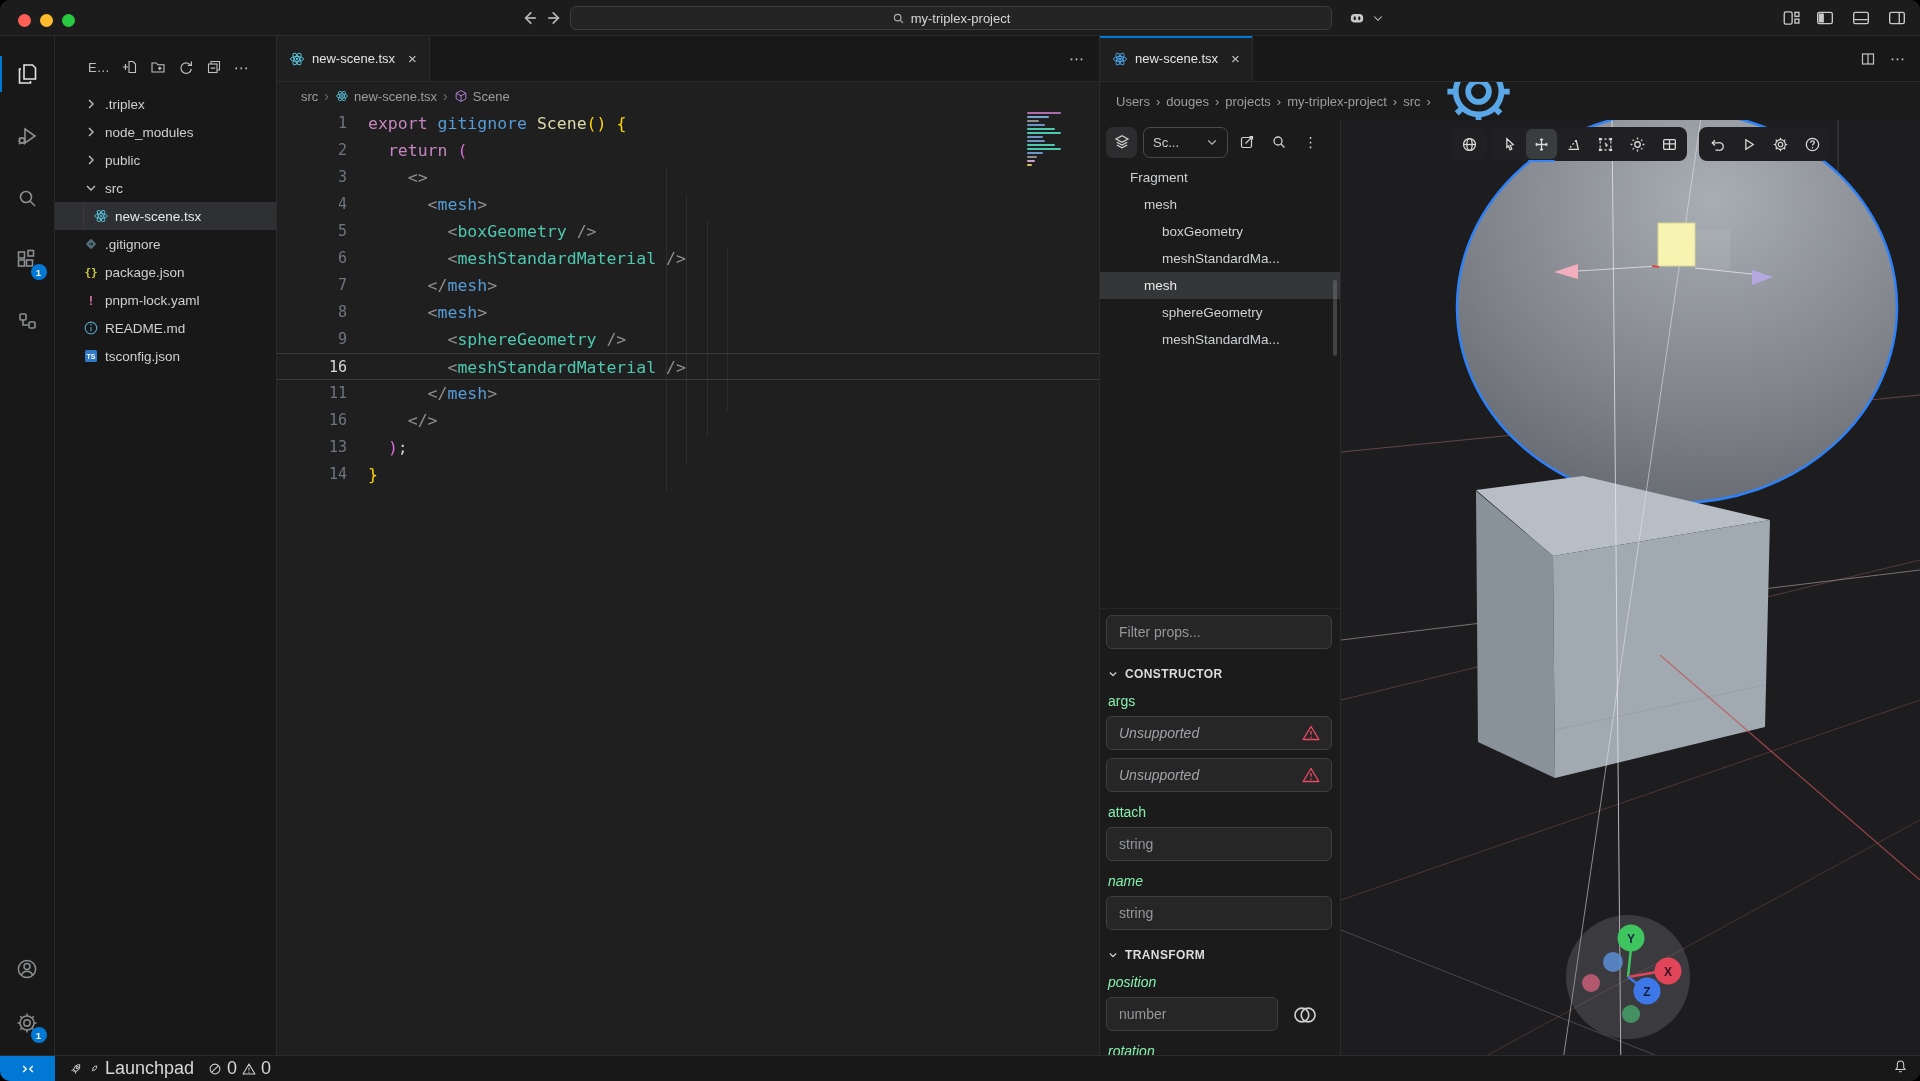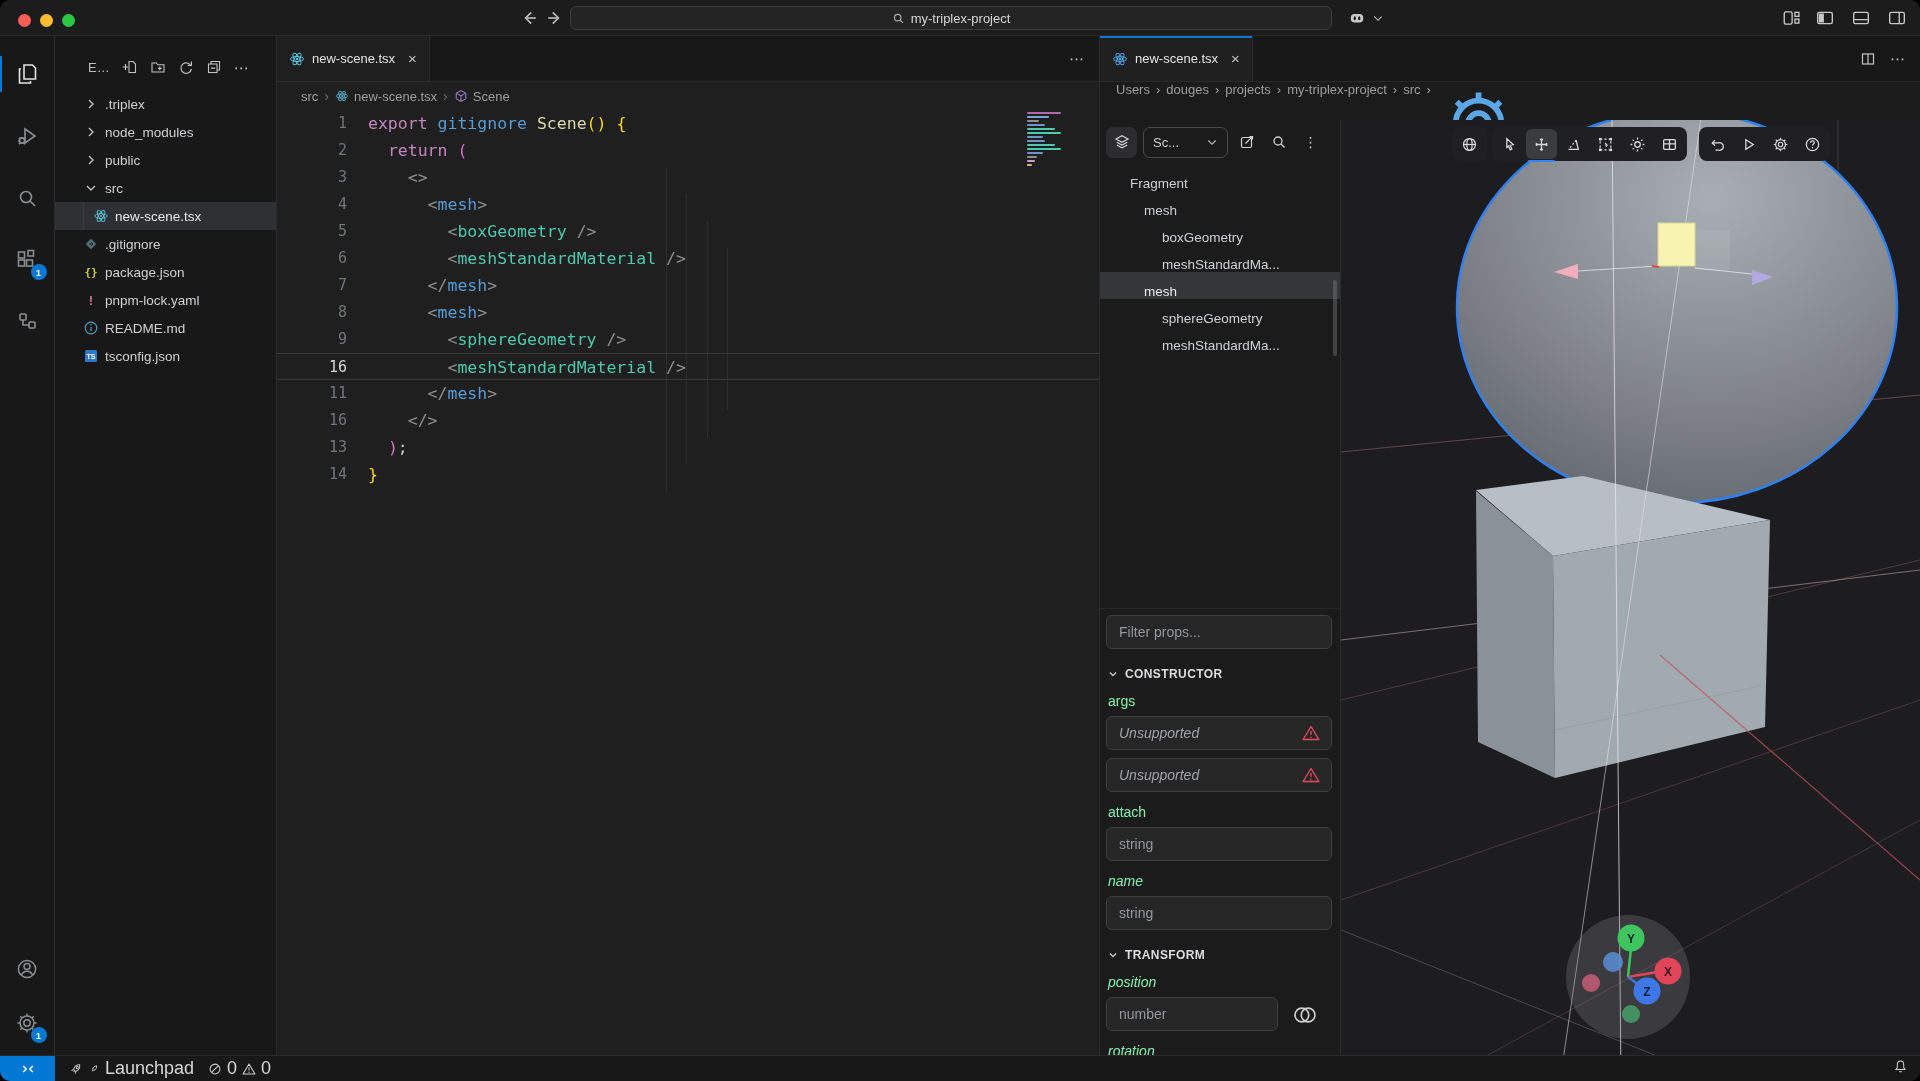--- a/index.html
+++ b/index.html
@@ -71,32 +71,32 @@
   .cl.active .ln{color:#d7d7d7;}
   .tok-kw{color:#c586c0}.tok-kw2{color:#569cd6}.tok-fn{color:#dcdcaa}.tok-gold{color:#ffd602}
   .tok-orchid{color:#da70d6}.tok-pu{color:#8f8f8f}.tok-tag{color:#569cd6}.tok-cmp{color:#4ec9b0}.tok-pl{color:#cccccc}
   .iguide{position:absolute;width:1px;background:#2e2e2e;}
   .minimap{position:absolute;top:2px;right:14px;width:58px;display:flex;flex-direction:column;gap:2px;}
   .minimap i{display:block;height:2px;border-radius:1px;}
 
   
   .px{width:820px;display:flex;flex-direction:column;background:#1b1b1b;}
   .px .tabbar{background:#181818;}
-  .px-crumbs{height:38px;display:flex;gap:6px;padding-left:16px;font-size:13px;color:#9d9d9d;background:#1b1b1b;}
+  .px-crumbs{height:38px;display:flex;align-items:center;gap:6px;padding-left:16px;font-size:13px;color:#9d9d9d;background:#1b1b1b;}
   .px-body{display:flex;height:935px;}
   .px-left{width:241px;background:#1b1b1b;border-right:1px solid #2b2b2b;position:relative;display:flex;flex-direction:column;}
   .px-toolbar{display:flex;align-items:center;height:44px;padding:0 6px;gap:6px;}
   .pbtn{width:31px;height:31px;border-radius:7px;background:#2d2d2f;display:flex;align-items:center;justify-content:center;color:#d6d6d6;}
   .pbtn svg{width:16px;height:16px;}
   .pselect{height:31px;width:85px;border:1px solid #4a4a4c;border-radius:7px;display:flex;align-items:center;justify-content:space-between;padding:0 9px;color:#cfcfcf;font-size:13px;}
   .pselect svg{width:12px;height:12px;color:#b5b5b5;}
   .pic{width:26px;height:26px;display:flex;align-items:center;justify-content:center;color:#d0d0d0;}
   .pic svg{width:16px;height:16px;}
   .scene-tree{position:relative;font-size:13.5px;color:#ced1d4;}
-  .srow{height:27px;display:flex;align-items:flex-end;}
+  .srow{height:27px;display:flex;align-items:center;}
   .srow.sel{background:#343638;color:#eaeaea;}
   .stree-scroll{position:absolute;right:3px;top:116px;width:4px;height:76px;border-radius:2px;background:rgba(140,140,140,.35);}
 
   .props{margin-top:auto;border-top:1px solid #262626;padding:6px 8px 0 6px;overflow:hidden;height:447px;}
   .pinputwrap{position:relative;margin-bottom:8px;}
   .pinput{width:226px;height:34px;background:#262627;border:1px solid #3f3f41;border-radius:6px;color:#d7d7d7;font-size:14px;padding:0 12px;font-family:"Liberation Sans",sans-serif;}
   .pinput::placeholder{color:#94979b;opacity:1;}
   .pinput.unsupported::placeholder{font-style:italic;color:#a0a3a7;}
   .pinput.narrow{width:172px;}
   .warn-ic{position:absolute;right:12px;top:8px;width:18px;height:18px;color:#ee4962;}

